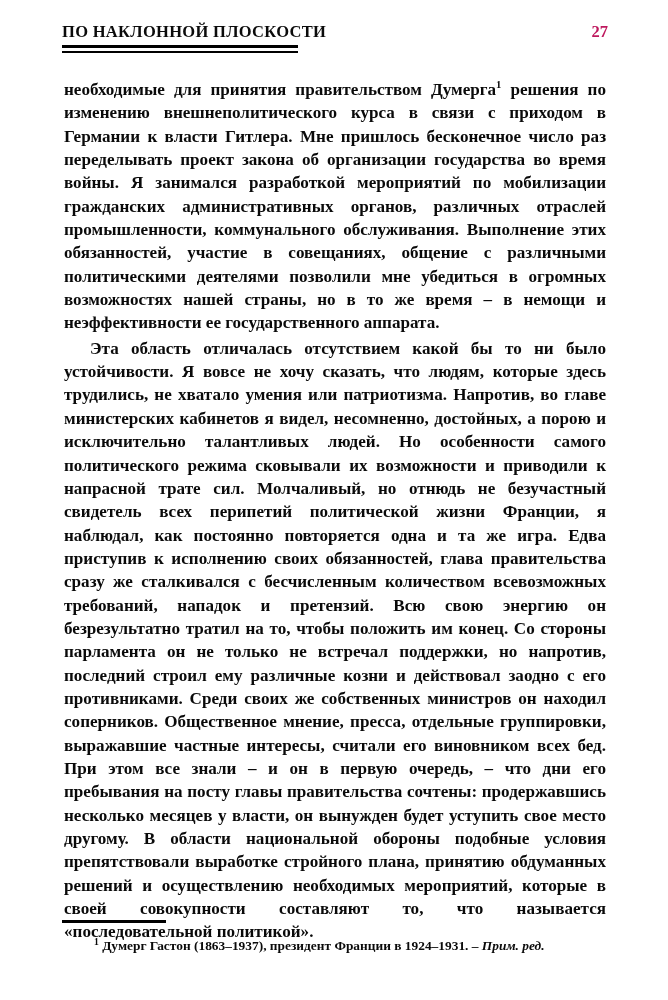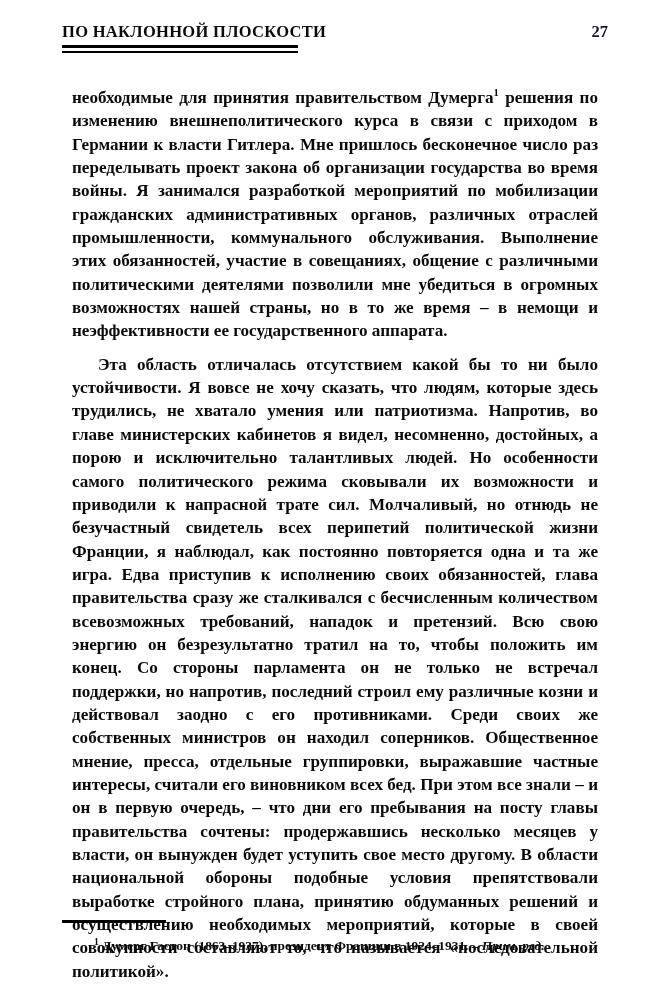--- a/index.html
+++ b/index.html
@@ -50,21 +50,21 @@
     white-space: nowrap;
     color: #0b0b0b;
   }
   .runhead-folio {
     position: absolute;
     right: 0;
     top: 0;
     font-family: "Liberation Serif", "DejaVu Serif", serif;
     font-size: 16.5px;
     font-weight: 700;
-    color: #0f172a;
+    color: #be185d;
   }
 
   
   .runhead-rule {
     position: absolute;
     left: 0;
     top: 45px;
     width: 236px;
     height: 9px;
   }
@@ -84,21 +84,21 @@
   }
 
   
   .body-text {
     position: absolute;
     left: 0;
     top: 76px;
     width: 546px;
   }
   .body-text p {
-    margin: 10px;
+    margin: 2px;
     font-family: "Liberation Serif", "DejaVu Serif", serif;
     font-size: 17.1px;
     line-height: 23.35px;
     text-align: justify;
     text-justify: inter-word;
     font-weight: 600;
     color: #0a0a0a;
     -webkit-font-smoothing: none;
     hyphens: manual;
   }

